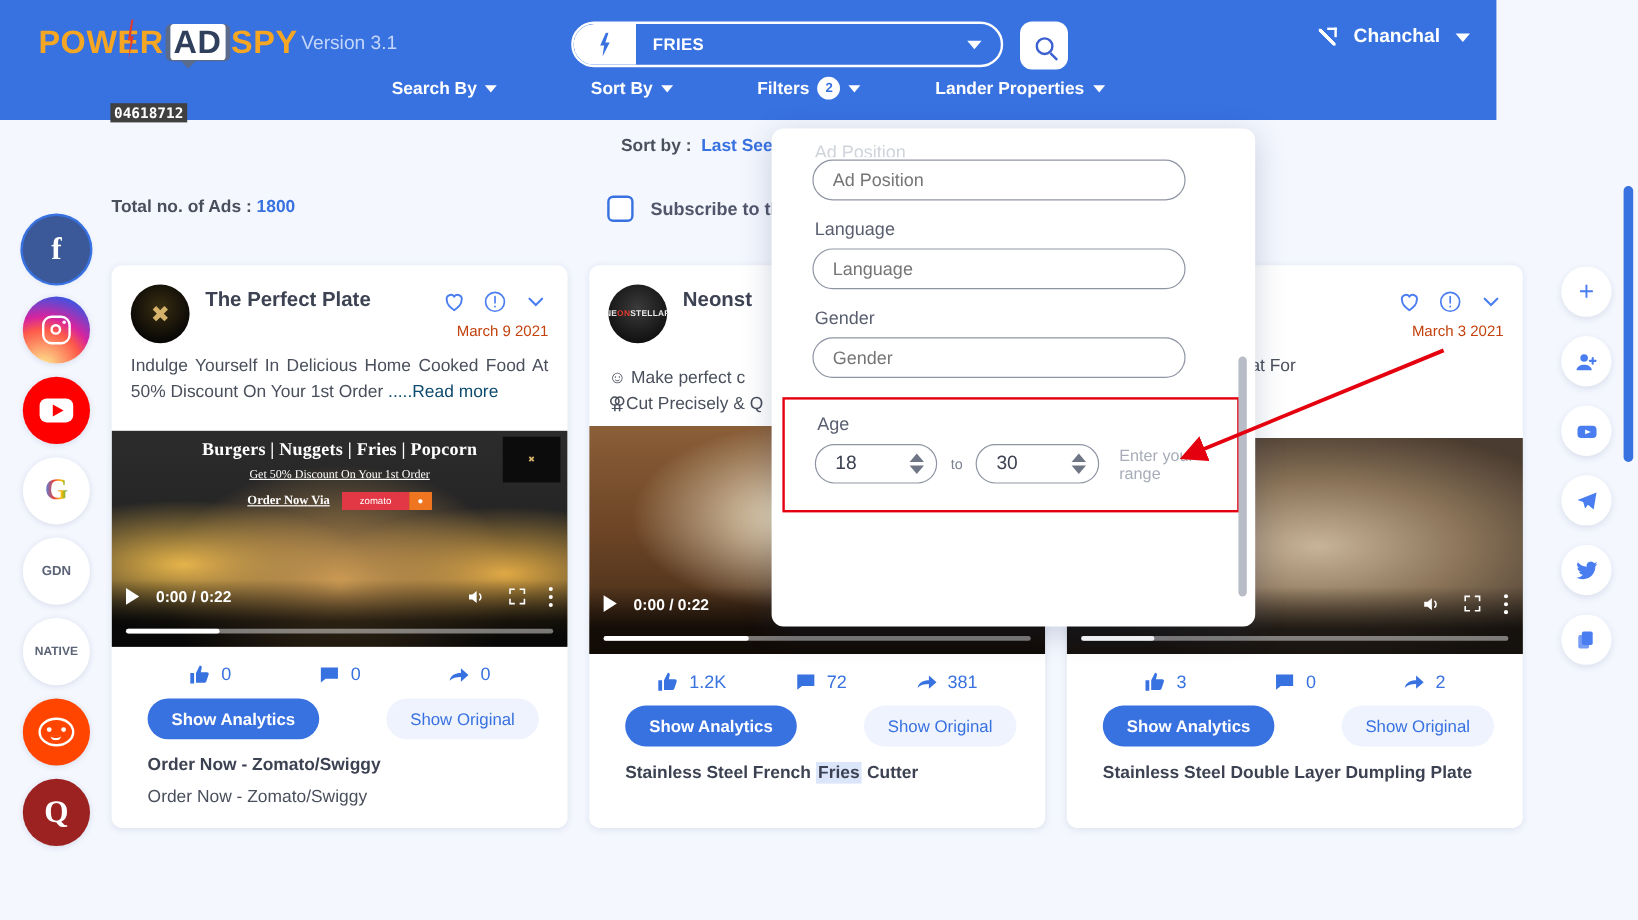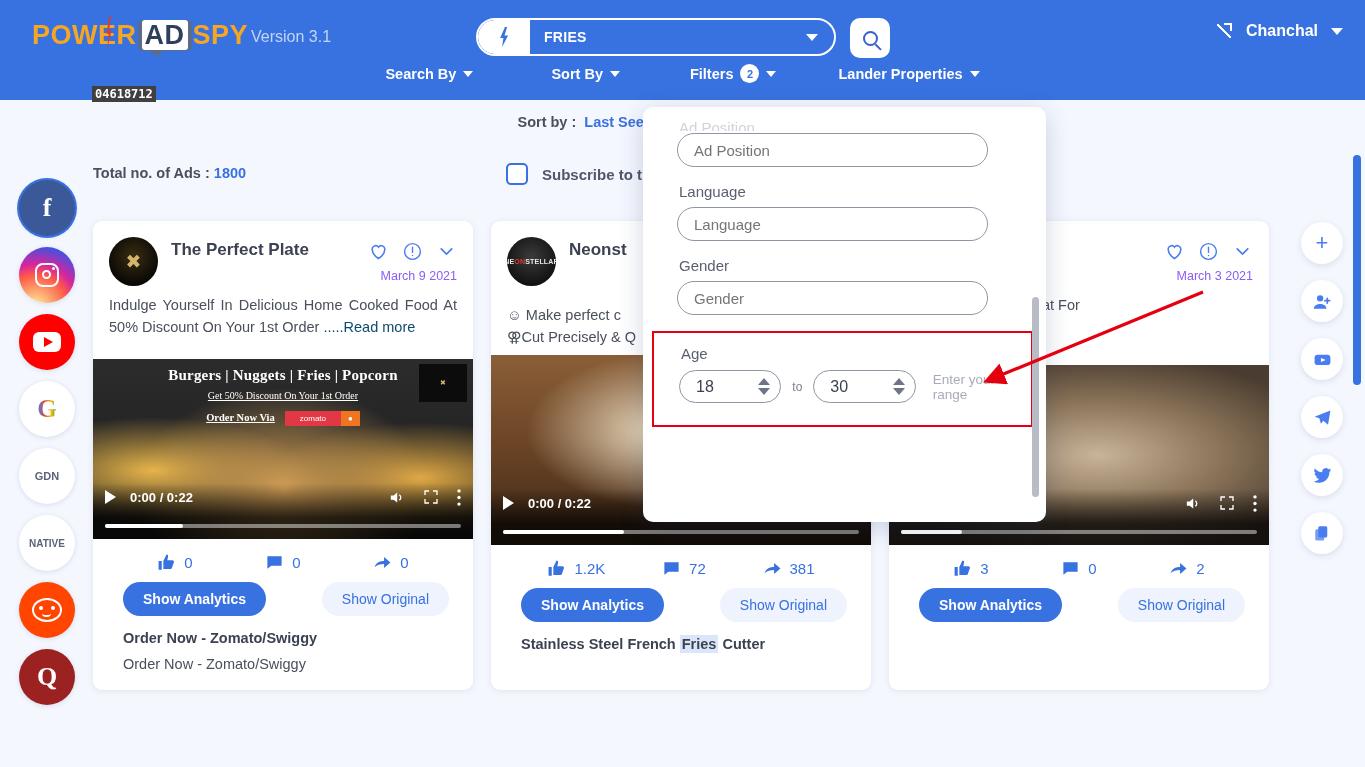--- a/index.html
+++ b/index.html
@@ -6,21 +6,21 @@
   html, body {
     width: 1365px; height: 767px;
     overflow: hidden;
     font-family: "Liberation Sans", sans-serif;
     background: #f4f7fe;
   }
   .app { position: relative; width: 1365px; height: 767px; background: #f4f7fe; }
 
   
   .topbar {
-    position: absolute; left: 0; top: 0; width: 1365px; height: 100px;
+    position: absolute; left: 0; top: 0; width: 1247px; height: 100px;
     background: #3871e0;
   }
   .logo-wrap { position: absolute; left: 32px; top: 20px; }
   .logo {
     font-size: 27px; font-weight: bold; letter-spacing: .5px;
     line-height: 1; white-space: nowrap;
   }
   .logo .pow { color: #f5a623; }
   .logo-ad-outer{
     display:inline-block; background:#5b6b8c; border-radius:5px;
@@ -152,21 +152,21 @@
   .avatar { width: 49px; height: 49px; border-radius: 50%; flex: none; overflow: hidden;
     display: flex; align-items: center; justify-content: center; }
   .av1 { background: radial-gradient(circle at 50% 40%, #3a2e12 0%, #090806 72%); }
   .av2 { background: radial-gradient(circle at 50% 40%, #3b3b3b 0%, #111 75%); }
   .av3 { background: #d8dce6; }
   .av-logo1 { color: #d5b36a; font-size: 19px; }
   .av-logo2 { color: #e8e8e8; font-size: 7px; font-weight: bold; letter-spacing: .2px; }
   .av-logo2 i { color: #e03a2f; font-style: normal; }
   .head-txt { flex: 1; padding-left: 13px; }
   .brand { font-size: 17px; font-weight: bold; color: #3c4252; line-height: 1.5; }
-  .date { font-size: 12.5px; color: #8b5cf6; text-align: right; margin-top: 6px; }
+  .date { font-size: 12.5px; color: #c2410c; text-align: right; margin-top: 6px; }
   .head-icons { display: flex; gap: 13px; align-items: center; color: #4a7ef0; padding-top: 4px; }
   .ic-heart, .ic-excl, .ic-chev { width: 21px; height: 21px; }
   .desc { padding: 8px 16px 0 16px; font-size: 14.5px; color: #4a4f5c; line-height: 1.55;
     text-align: justify; }
   .readmore { color: #0c4a6e; }
 
   .media { position: relative; height: 180px; background: #1d1d1d; overflow: hidden; }
   .media-burger {
     background:
       radial-gradient(ellipse at 50% 72%, #d19e55 0%, rgba(80,50,20,0) 55%),
@@ -634,20 +634,21 @@
           <svg width="19" height="19" viewBox="0 0 24 24" fill="#3871e0">
               <path d="M2 18c2-7 8-8 12-8V5l8 7-8 7v-5c-5 0-9 1-12 4z"></path>
             </svg>
           <span>2</span>
         </div>
       </div>
       <div class="btnrow">
         <button class="btn-primary">Show Analytics</button>
         <button class="btn-ghost">Show Original</button>
       </div>
+      <div class="cardtitle">Stainless Steel Double Layer Dumpling Plate</div>
     </div>
   </div>
 
   <div class="filter-panel">
     <div class="fp-inner">
       <div class="f-group">
         <div class="f-label clipped">Ad Position</div>
         <input class="f-input" placeholder="Ad Position" style="">
       </div>
       <div class="f-group">

